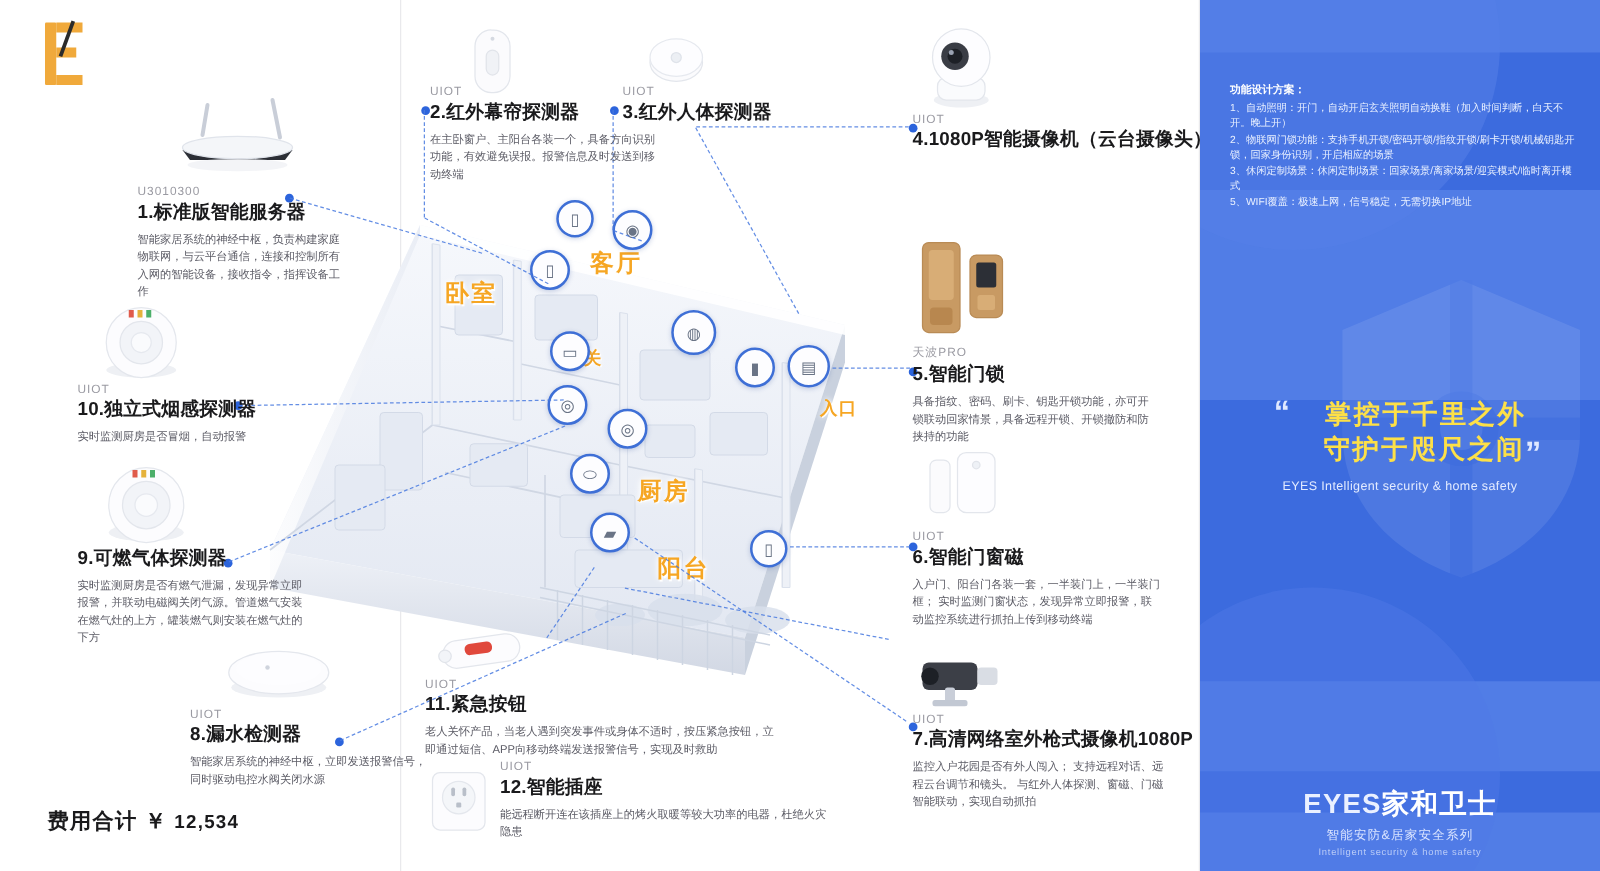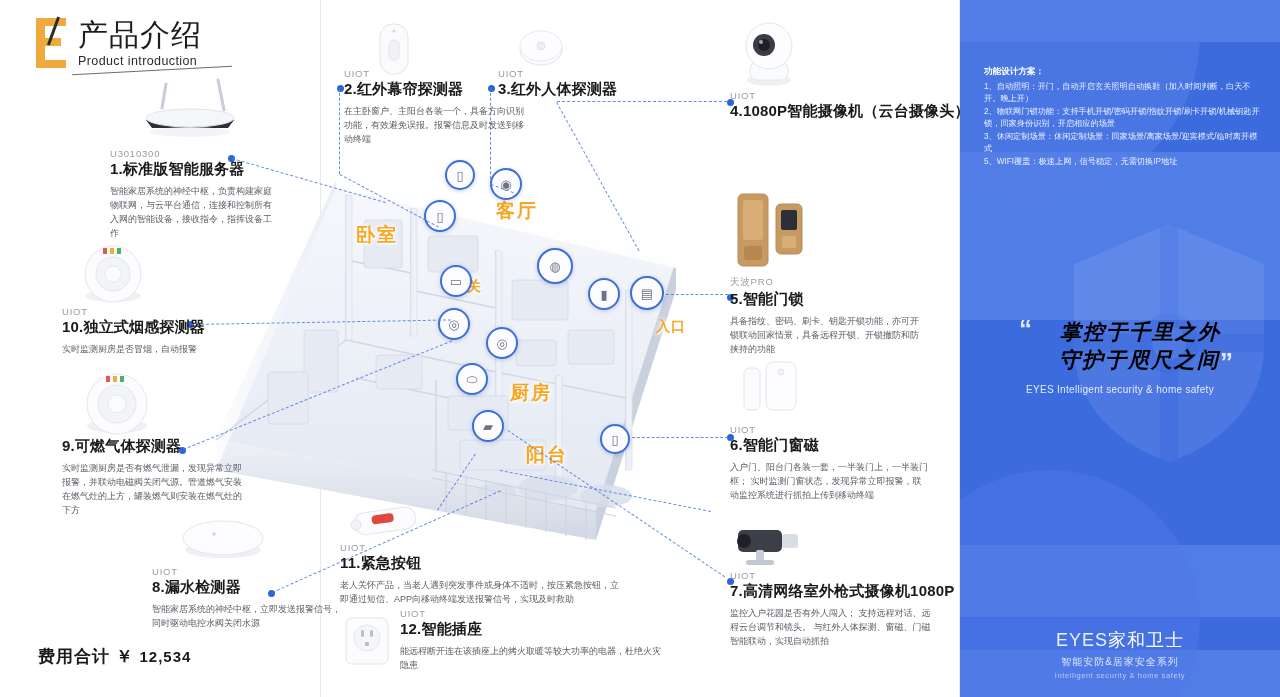--- a/index.html
+++ b/index.html
@@ -79,51 +79,46 @@
   .panel .swoosh2 { position:absolute; left:-60px; top:470px; width:300px; height:300px;
       border-radius:50%; background:#4F7BE6; opacity:.45; }
   .shield { position:absolute; right:6px; top:218px; width:210px; height:250px; opacity:.16; }
   .panel-text { position:absolute; left:24px; top:66px; width:276px; }
   .panel-text .ptitle { font-size:8.6px; font-weight:bold; color:#ffffff; margin-bottom:3px; }
   .panel-text .pline  { font-size:8.2px; color:#e9f0ff; line-height:1.52; }
 
   .quote { position:absolute; left:0; top:318px; width:320px; text-align:center; }
   .quote .qrow { display:flex; align-items:flex-start; justify-content:center; }
   .quote .mark { font-size:26px; color:#dfe8ff; line-height:.9; font-weight:bold; }
-  .quote .qline { font-size:21px; color:#000000; font-style:italic; font-weight:bold;
+  .quote .qline { font-size:21px; color:#fde047; font-weight:bold;
                   letter-spacing:2px; line-height:1.35;margin-left:28px; }
   .quote .sub { font-size:10px; color:#e3ebff; margin-top:9px; letter-spacing:.3px; }
 
   .brandmark { position:absolute; left:0; top:628px; width:320px; text-align:center; }
-  .brandmark .bm1 { font-size:18px; font-weight:normal; color:#ffffff; letter-spacing:1px;
+  .brandmark .bm1 { font-size:22px; font-weight:bold; color:#ffffff; letter-spacing:1px;
       -webkit-text-stroke:0px; }
   .brandmark .bm1 .eyes { color:#eaf0ff; }
   .brandmark .bm2 { font-size:10px; color:#dbe5ff; margin-top:3px; letter-spacing:1px; }
   .brandmark .bm3 { font-size:7.5px; color:#b9cbf7; margin-top:2px; letter-spacing:.6px; }
 </style>
 </head>
 <body>
 
 <div id="page">
 
   <div class="vrule" style="left:320px;"></div>
   <div class="vrule" style="left:959px;"></div>
 
   <div class="header">
     <div class="logo-e">
       <div class="bar v"></div>
         <div class="bar t"></div>
       <div class="bar m"></div>
         <div class="bar b"></div>
       <div class="slash"></div>
-    </div>
-    <div class="title-wrap">
-      <div class="title-zh">产品介绍</div>
-      <div class="title-en">Product introduction</div>
-      <div class="title-underline"></div>
     </div>
   </div>
 
   <div class="floor">
     <svg viewBox="0 0 520 425" xmlns="http://www.w3.org/2000/svg">
       <defs>
         <linearGradient id="gF" x1="0" y1="0" x2="0" y2="1">
           <stop offset="0" stop-color="#f6f8fc"></stop>
             <stop offset="1" stop-color="#e3e8f2"></stop>
         </linearGradient>
@@ -194,21 +189,21 @@
             <path d="M310,344 L310,384"></path>
           <path d="M330,348 L330,388"></path>
             <path d="M350,352 L350,392"></path>
           <path d="M370,356 L370,396"></path>
             <path d="M390,360 L390,400"></path>
         </g>
       </g>
     </svg>
 
     <div class="room-label" style="left:160px; top:82px;">卧室</div>
-    <div class="room-label" style="left:300px; top:58px;">客厅</div>
+    <div class="room-label" style="left:276px; top:58px;">客厅</div>
     <div class="room-label small" style="left:256px; top:138px;">玄关</div>
     <div class="room-label" style="left:314px; top:240px;">厨房</div>
     <div class="room-label" style="left:330px; top:302px;">阳台</div>
     <div class="room-label small" style="left:460px; top:178px;">入口</div>
   </div>
 
   <div class="bubble" style="left:445px; top:160px; width:30px; height:30px;">
       <span class="glyph">▯</span>
     </div>
   <div class="bubble" style="left:490px; top:168px; width:32px; height:32px;">

